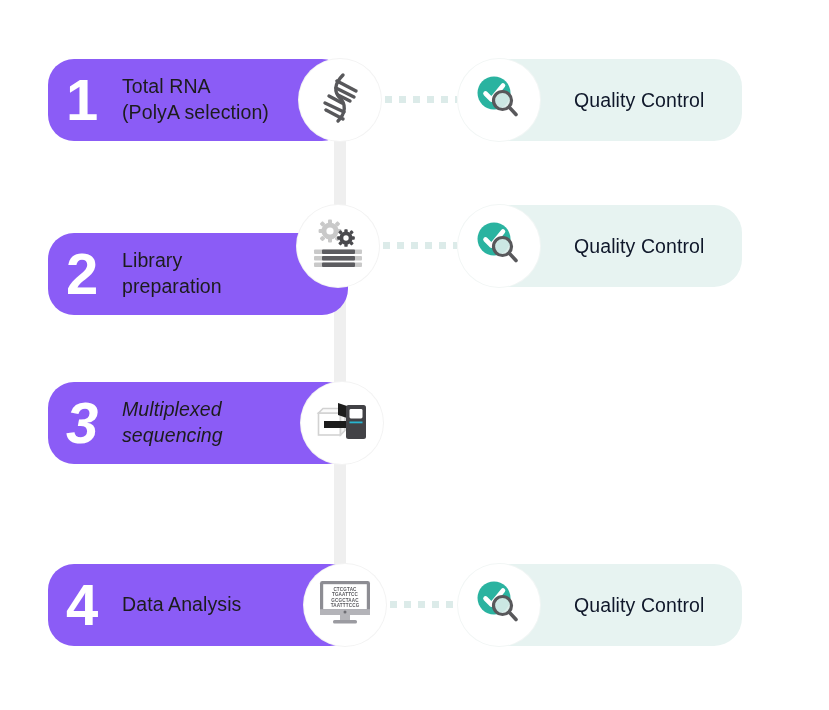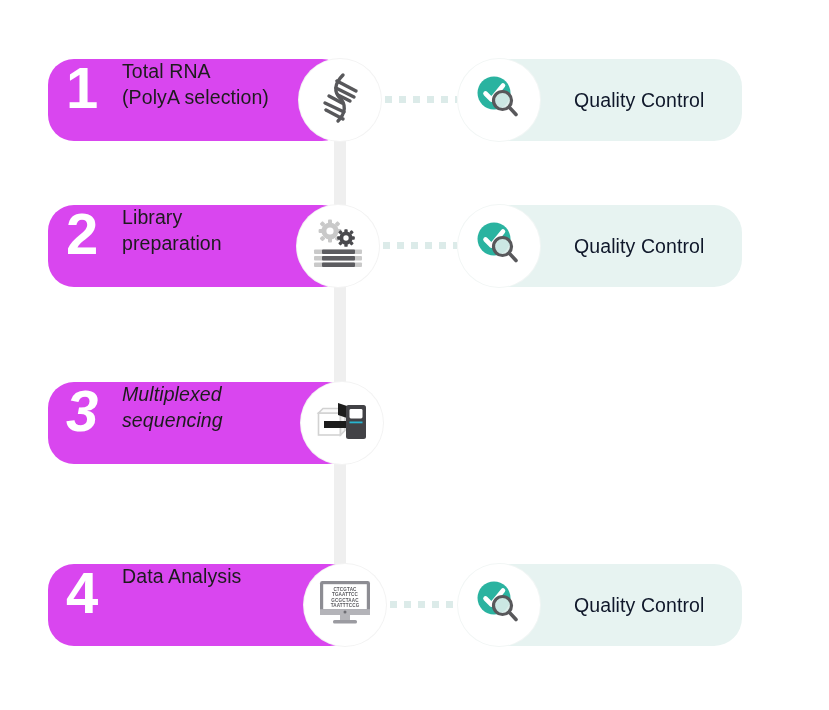--- a/index.html
+++ b/index.html
@@ -33,23 +33,24 @@
     position: absolute;
     left: 48px;
     height: 82px;
     z-index: 2;
   }
   .step-card {
     position: absolute;
     left: 0;
     top: 0;
     height: 82px;
-    background: #d946ef;
+    background: #8b5cf6;
     border-radius: 26px;
     display: flex;
+    align-items: center;
     box-sizing: border-box;
     padding-left: 18px;
   }
   .step-number {
     font-size: 58px;
     font-weight: bold;
     color: #ffffff;
     line-height: 1;
     width: 48px;
     text-align: left;
@@ -180,21 +181,21 @@
           <path d="M12.5 21.5 L 18.5 27.5 L 30 13.5" stroke="#ffffff" stroke-width="4.6" fill="none" stroke-linecap="round" stroke-linejoin="round"></path>
           <circle cx="29.5" cy="28.5" r="9" fill="#d9ece8" fill-opacity="0.92" stroke="#58585b" stroke-width="3.2"></circle>
           <path d="M36.2 35.2 L 43 42.5" stroke="#58585b" stroke-width="3.6" stroke-linecap="round"></path>
         </svg>
       </span>
     </div>
     <span class="qc-text">Quality Control</span>
   </div>
 
   <div class="step-row" style="top:205px;width:300px;">
-    <div class="step-card" style="width:300px;">
+    <div class="step-card" style="width:300px;margin-top:28px;">
       <span class="step-number">2</span>
       <span class="step-label">Library
 preparation</span>
     </div>
   </div>
   <div class="icon-bubble" style="left:297px;top:205px;">
     <span>
       <svg width="52" height="50" viewBox="0 0 52 50">
         <g fill="#c9c9c9">
           <circle cx="18" cy="12" r="8.6"></circle>

